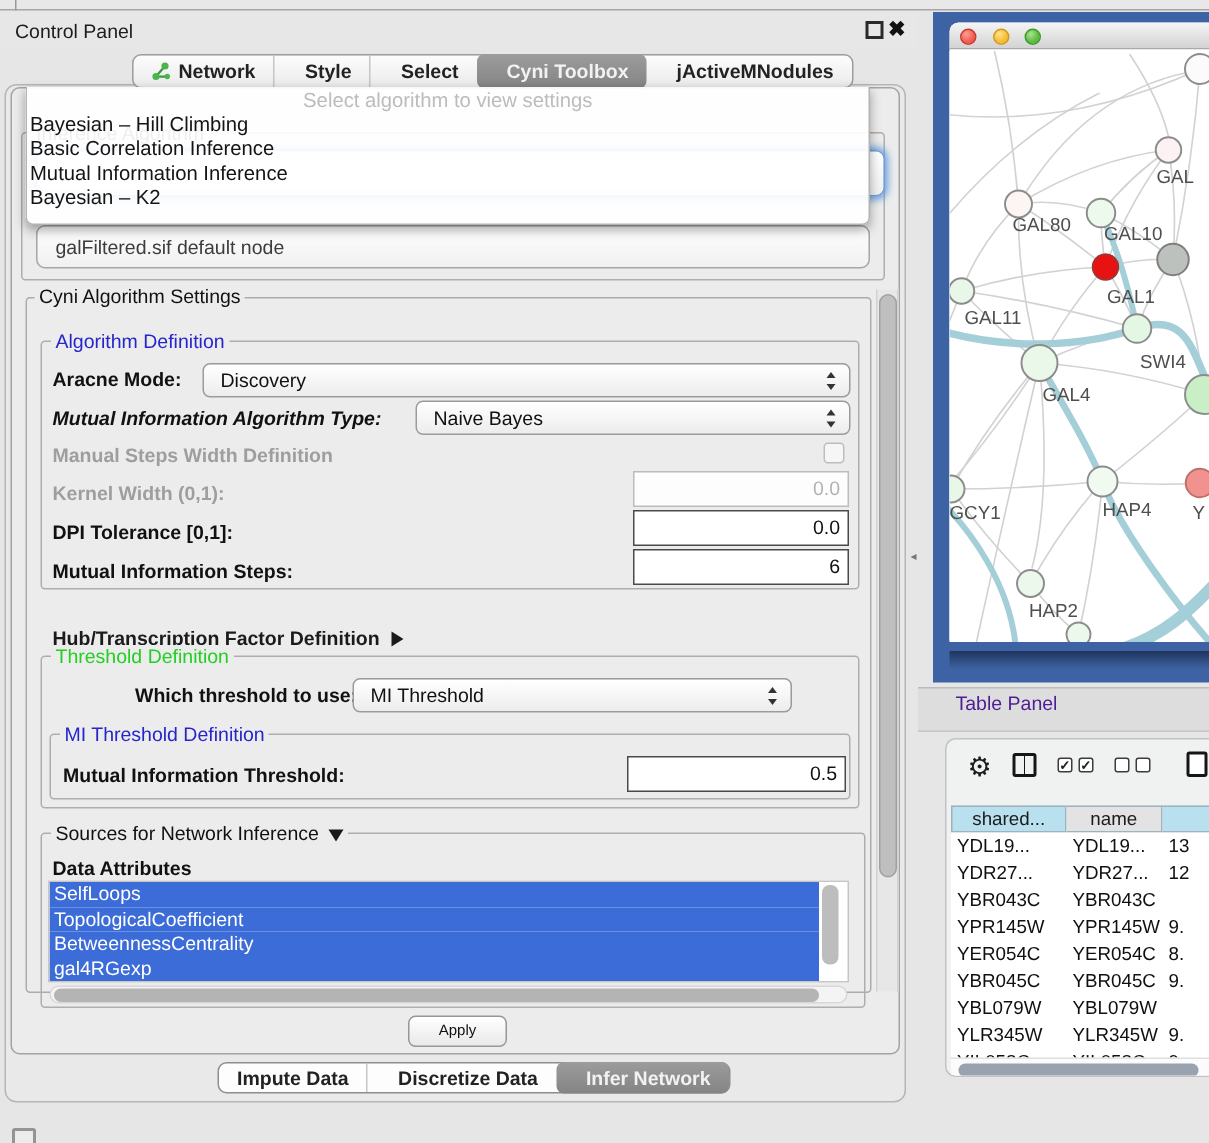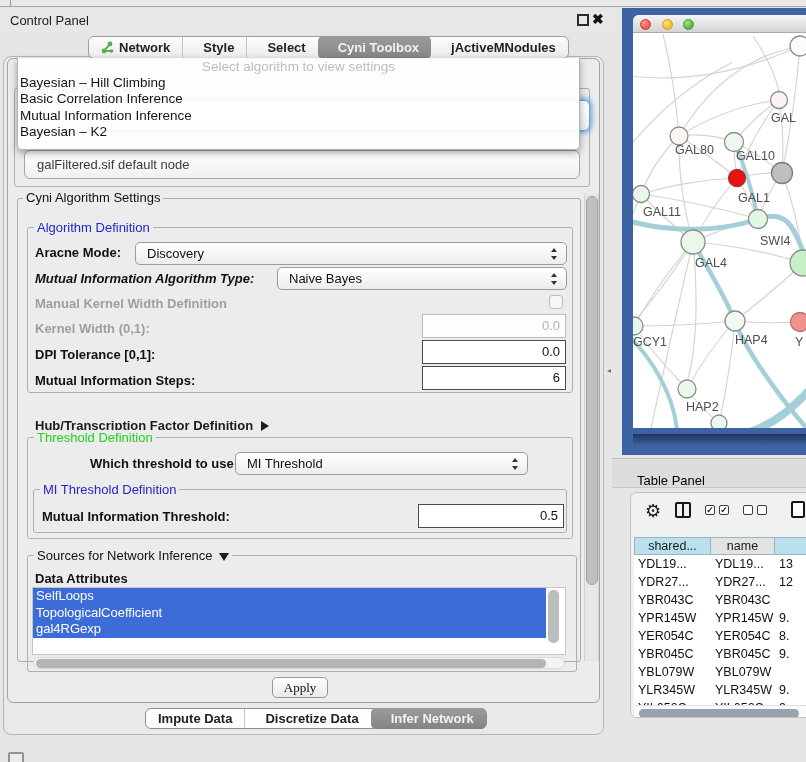--- a/index.html
+++ b/index.html
@@ -52,35 +52,35 @@
 .greent{color:#21d021;}
 #midef-group{left:33px;top:489px;width:534px;height:44px;}
 #sources-group{left:27px;top:555px;width:550px;height:117px;}
 #sources-title-row{white-space:nowrap;}
 #src-arrow{display:inline-block;width:0;height:0;border-left:5.5px solid transparent;border-right:5.5px solid transparent;border-top:8px solid #1b1b1b;margin-left:6px;vertical-align:middle;}
 #attr-list{left:32px;top:587px;width:534px;height:68px;background:#fff;border:1px solid #c6c6c6;overflow:hidden;}
 .attr-item{height:16.5px;line-height:16.5px;font-size:13px;color:#fff;background:#3c6cd7;width:513px;padding-left:3px;}
 #attr-vthumb{left:548px;top:590px;width:11px;height:53px;background:#bdbdbd;border-radius:5px;}
 #attr-hscroll{left:33px;top:657px;width:532px;height:12px;background:#f4f4f4;border:1px solid #d8d8d8;border-radius:6px;}
 #attr-hthumb{left:36px;top:659px;width:510px;height:9px;background:#b4b4b4;border-radius:5px;}
-#apply-btn{left:272px;top:677px;width:56px;height:21px;border:1px solid #979797;border-radius:5px;background:linear-gradient(#ffffff,#e9e9e9);font-size:13px;color:#111;text-align:center;line-height:19px;font-family:Liberation Serif, serif;}
+#apply-btn{left:272px;top:677px;width:66px;height:21px;border:1px solid #979797;border-radius:5px;background:linear-gradient(#ffffff,#e9e9e9);font-size:10px;color:#111;text-align:center;line-height:19px;}
 #bottom-strip{left:145px;top:708px;height:21px;display:flex;align-items:stretch;border:1px solid #8e8e8e;border-radius:6px;background:#fdfdfd;z-index:12;}
 #bl-icon{left:8px;top:752px;width:16px;height:14px;border:2px solid #949494;border-radius:2px;background:#ececec;}
 #splitter-arrow{left:607px;top:366px;font-size:8px;color:#777;}
 #net-area{left:622px;top:8px;width:184px;height:447px;background:#3e63a4;}
 #mac-window{position:absolute;left:11px;top:7px;width:200px;height:412px;border-radius:6px 6px 0 0;background:#fff;}
 #mac-titlebar{position:absolute;left:0;top:0;width:100%;height:18px;border-radius:6px 6px 0 0;background:linear-gradient(#f5f5f5,#d3d3d3);border-bottom:1px solid #a9a9a9;}
 .light{position:absolute;top:3.5px;width:11px;height:11px;border-radius:50%;}
 #light-red{left:7px;background:radial-gradient(circle at 35% 30%,#ff9d94,#ee5f52 60%);border:1px solid #c93a2f;}
 #light-yellow{left:29px;background:radial-gradient(circle at 35% 30%,#ffe28a,#f5bd36 60%);border:1px solid #d39a1a;}
 #light-green{left:50px;background:radial-gradient(circle at 35% 30%,#a6e58d,#5fba43 60%);border:1px solid #3f9a2c;}
 #net-canvas{position:absolute;left:0;top:19px;width:200px;height:394px;background:#fff;overflow:hidden;}
 #net-shadow{position:absolute;left:11px;top:426px;width:200px;height:12px;background:linear-gradient(rgba(10,22,45,.6),rgba(62,99,164,0));}
 #table-strip{left:612px;top:458px;width:194px;height:30px;background:#dddddd;border-top:1px solid #bcbcbc;border-bottom:1px solid #c6c6c6;}
-#table-strip-label{position:absolute;left:25px;top:14px;font-size:13px;color:#000000;}
+#table-strip-label{position:absolute;left:25px;top:2px;font-size:13px;color:#4c1d95;}
 #table-box{left:630px;top:492px;width:190px;height:226px;background:#f0f1f1;border:1px solid #c2c2c2;border-radius:7px;overflow:hidden;}
 #tbl-toolbar{position:absolute;left:0;top:6px;width:100%;height:26px;}
 #gear-icon{position:absolute;left:14px;top:1px;font-size:18px;color:#1d1d1d;}
 #col-icon{position:absolute;left:44px;top:3px;width:16px;height:16px;border:2px solid #161616;border-radius:2px;background:linear-gradient(90deg,transparent 45%,#161616 45%,#161616 55%,transparent 55%);}
 .cb{position:absolute;top:6px;width:10px;height:10px;border:1.5px solid #3c3c3c;border-radius:2px;background:#fff;font-size:9px;line-height:9px;text-align:center;color:#222;font-weight:bold;}
 #doc-icon{position:absolute;left:160px;top:2px;width:14px;height:17px;border:2px solid #161616;border-radius:2px;background:#fff;}
 #tbl-header{position:absolute;left:3px;top:44px;height:18px;display:flex;}
 .hcell{border:1px solid #9fb3bc;border-left:none;font-size:12.5px;color:#1b1b1b;text-align:center;line-height:16px;}
 .hcell:first-child{border-left:1px solid #9fb3bc;}
 .hblue{background:#b9e0ef;}
@@ -148,21 +148,21 @@
 <span class="lbl" style="left:35px;top:245px;">Aracne Mode:</span>
 <div class="combo" style="left:135px;top:242px;width:432px;height:23px;">
   <span class="cv">Discovery</span>
   <span class="stepper"></span>
 </div>
 <span class="lbl" style="left:35px;top:271px;font-style:italic;">Mutual Information Algorithm Type:</span>
 <div class="combo" style="left:277px;top:267px;width:290px;height:23px;">
   <span class="cv">Naive Bayes</span>
   <span class="stepper"></span>
 </div>
-<span class="lbl dis" style="left:35px;top:296px;">Manual Kernel Width Definition</span>
+<span class="lbl dis" style="left:35px;top:296px;">Manual Steps Width Definition</span>
 <div class="abs" id="kernel-check"></div>
 <span class="lbl dis" style="left:35px;top:321px;">Kernel Width (0,1):</span>
 <div class="num dis" style="left:422px;top:314px;width:144px;height:24px;">0.0</div>
 <span class="lbl" style="left:35px;top:347px;">DPI Tolerance [0,1]:</span>
 <div class="num" style="left:422px;top:340px;width:144px;height:24px;">0.0</div>
 <span class="lbl" style="left:35px;top:373px;">Mutual Information Steps:</span>
 <div class="num" style="left:422px;top:366px;width:144px;height:24px;">6</div>
 
 <div class="abs" id="hub-row">
   <span>Hub/Transcription Factor Definition</span>
@@ -183,20 +183,21 @@
 <span class="lbl" style="left:42px;top:509px;">Mutual Information Threshold:</span>
 <div class="num" style="left:418px;top:504px;width:146px;height:24px;">0.5</div>
 
 <div class="group" id="sources-group">
   <span class="gtitle" id="sources-title-row"><span>Sources for Network Inference</span><span id="src-arrow"></span></span>
 </div>
 <span class="lbl" style="left:35px;top:571px;">Data Attributes</span>
 <div class="abs" id="attr-list">
     <div class="attr-item">SelfLoops</div>
     <div class="attr-item">TopologicalCoefficient</div>
+    <div class="attr-item">BetweennessCentrality</div>
     <div class="attr-item">gal4RGexp</div>
   </div>
 <div class="abs" id="attr-vthumb"></div>
 <div class="abs" id="attr-hscroll"></div>
 <div class="abs" id="attr-hthumb"></div>
 
 <div class="abs" id="apply-btn">Apply</div>
 
 <div class="abs" id="bottom-strip">
     <div class="tab">Impute Data</div>

